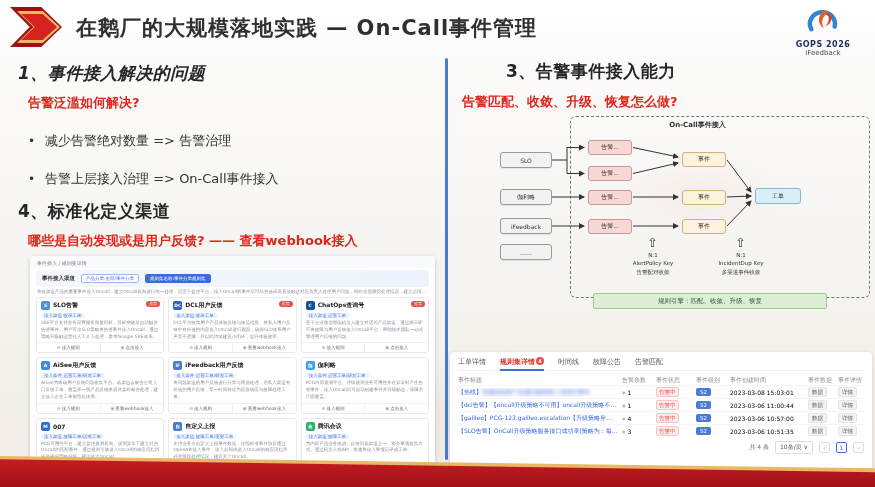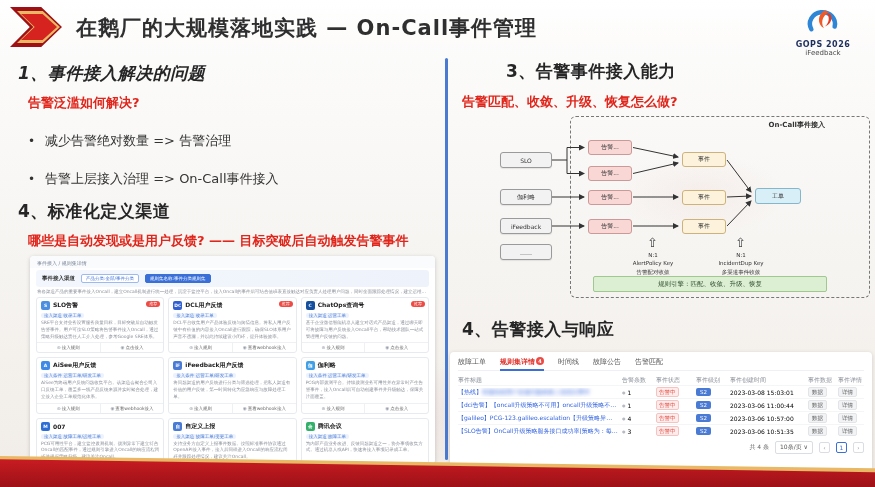--- a/index.html
+++ b/index.html
@@ -61,30 +61,30 @@
   .ctag { display:inline-block; font-size:4.5px; color:#4a7bd4; background:#edf3fe; border-radius:2px; padding:0px 3px; }
   .cdesc { margin-top:2px; font-size:4.5px; line-height:1.5; color:#8a8f98; flex:1; overflow:hidden; }
   .cfoot { display:flex; border-top:1px solid #eef0f3; margin:2px -4px 0; }
   .cbtn { flex:1; text-align:center; font-size:4.5px; color:#666; padding:2px 0; }
   .cbtn + .cbtn { border-left:1px solid #eef0f3; }
   .cbtn .pg { color:#9aa2ad; margin-right:1px; }
 
   
   .diag { position:absolute; left:455px; top:116px; width:418px; height:198px; font-size:6px; }
   .dashed { position:absolute; left:115px; top:0; width:300px; height:182px; border:1px dashed #777; border-radius:6px; }
-  .dtitle { position:absolute; left:115px; top:4px; width:255px; text-align:right; font-size:7px; font-weight:bold; color:#333; }
+  .dtitle { position:absolute; left:115px; top:4px; width:255px; text-align:center; font-size:7px; font-weight:bold; color:#333; }
   .nbox { position:absolute; display:flex; align-items:center; justify-content:center; font-size:6px; color:#333;
     border-radius:3px; border:1px solid #9a9a9a; background:#f2f2f2; }
   .src { left:45px; width:52px; height:16px; box-shadow:0 1px 1px rgba(0,0,0,.08); }
   .alert { left:133px; width:44px; height:15px; background:#f8d7d5; border-color:#c99; }
   .event { left:227px; width:44px; height:15px; background:#fdf3dc; border-color:#cdb27c; }
   .ticket { left:300px; width:46px; height:16px; background:#d9eff7; border-color:#86b6c9; }
   .uparrow { position:absolute; font-size:13px; color:#444; line-height:1; }
   .alabel { position:absolute; width:96px; text-align:center; font-size:5.5px; color:#333; line-height:1.5; }
-  .rules { position:absolute; left:138px; top:160px; width:234px; height:16px; background:#dcefd2; border:1px solid #9fc98f;
+  .rules { position:absolute; left:138px; top:177px; width:234px; height:16px; background:#dcefd2; border:1px solid #9fc98f;
     border-radius:2px; display:flex; align-items:center; justify-content:center; font-size:6.5px; color:#2f4f2f; }
   .diag svg.wires { position:absolute; inset:0; overflow:visible; }
   .diag svg.wires line, .diag svg.wires polyline { stroke:#333; stroke-width:1; fill:none; }
 
   
   .tpanel { position:absolute; left:450px; top:352px; width:422px; height:120px; background:#fff; border-radius:4px;
     box-shadow:0 1px 4px rgba(0,0,0,.15); padding:5px 8px 3px; }
   .tabs { display:flex; gap:14px; align-items:center; border-bottom:1px solid #eef0f3; padding-bottom:3px; }
   .tab { font-size:7px; color:#555; position:relative; }
   .tab.active { color:#e0342b; font-weight:bold; }
@@ -142,21 +142,21 @@
     </div>
   </div>
 
   <div class="vdiv"></div>
 
   <div class="h2x" style="left:18px; top:62px;font-style:italic;">1、事件接入解决的问题</div>
   <div class="qred" style="left:28px; top:94px;">告警泛滥如何解决?</div>
   <div class="bullet" style="left:28px; top:170px;">告警上层接入治理 =&gt; On-Call事件接入</div>
   <div class="bullet" style="left:28px; top:132px;">减少告警绝对数量 =&gt; 告警治理</div>
   <div class="h2x" style="left:18px; top:200px;">4、标准化定义渠道</div>
-  <div class="qred" style="left:28px; top:232px;">哪些是自动发现或是用户反馈? —— 目标突破后自动触发告警事件</div>
+  <div class="qred" style="left:28px; top:232px;">哪些是自动发现或是用户反馈? —— 查看webhook接入</div>
 
   <div class="shot">
     <div class="crumb">事件接入 / 规则集详情</div>
     <div class="filters">
       <span class="flabel">事件接入渠道</span>
       <span class="chip1">产品分类:全部/事件分类</span>
       <span class="chip2">规则集名称:事件分类规则集</span>
     </div>
     <div class="desc">将各渠道产品的重要事件接入Oncall，建立Oncall机制进行统一处理，沉淀于监控平台，接入Oncall的事件后可结合值班表直接触达对应负责人处理用户问题，同时全面跟踪处理情况，建立运维闭环的Oncall响应机制。</div>
     <div class="cards">
@@ -336,25 +336,24 @@
     </div>
     <div class="alabel" style="left:238px; top:135px;">
       <div>N:1</div>
       <div>IncidentDup Key</div>
       <div>多渠道事件收敛</div>
     </div>
 
     <div class="rules">规则引擎：匹配、收敛、升级、恢复</div>
   </div>
 
-  <div class="h2x" style="left:462px; top:318px;">4、告警接入与响应</div>
 
   <div class="tpanel">
     <div class="tabs">
-      <span class="tab"><span>故障工单</span></span>
+      <span class="tab"><span>工单详情</span></span>
       <span class="tab active"><span>规则集详情</span><span class="tbadge">4</span></span>
       <span class="tab"><span>时间线</span></span>
       <span class="tab"><span>故障公告</span></span>
       <span class="tab"><span>告警匹配</span></span>
     </div>
 
     <div class="thead">
       <span class="col-title">事件标题</span>
       <span class="col-cnt">告警条数</span>
       <span class="col-st">事件状态</span>

